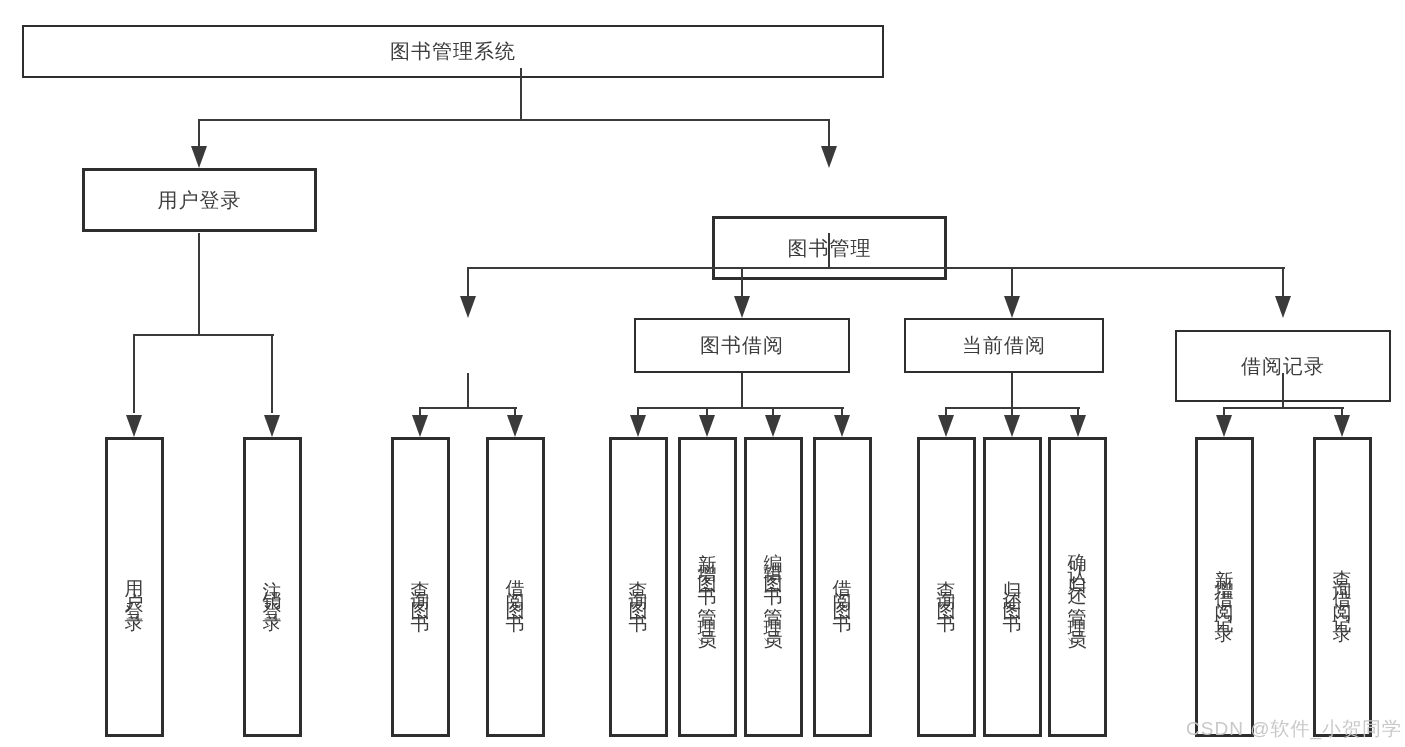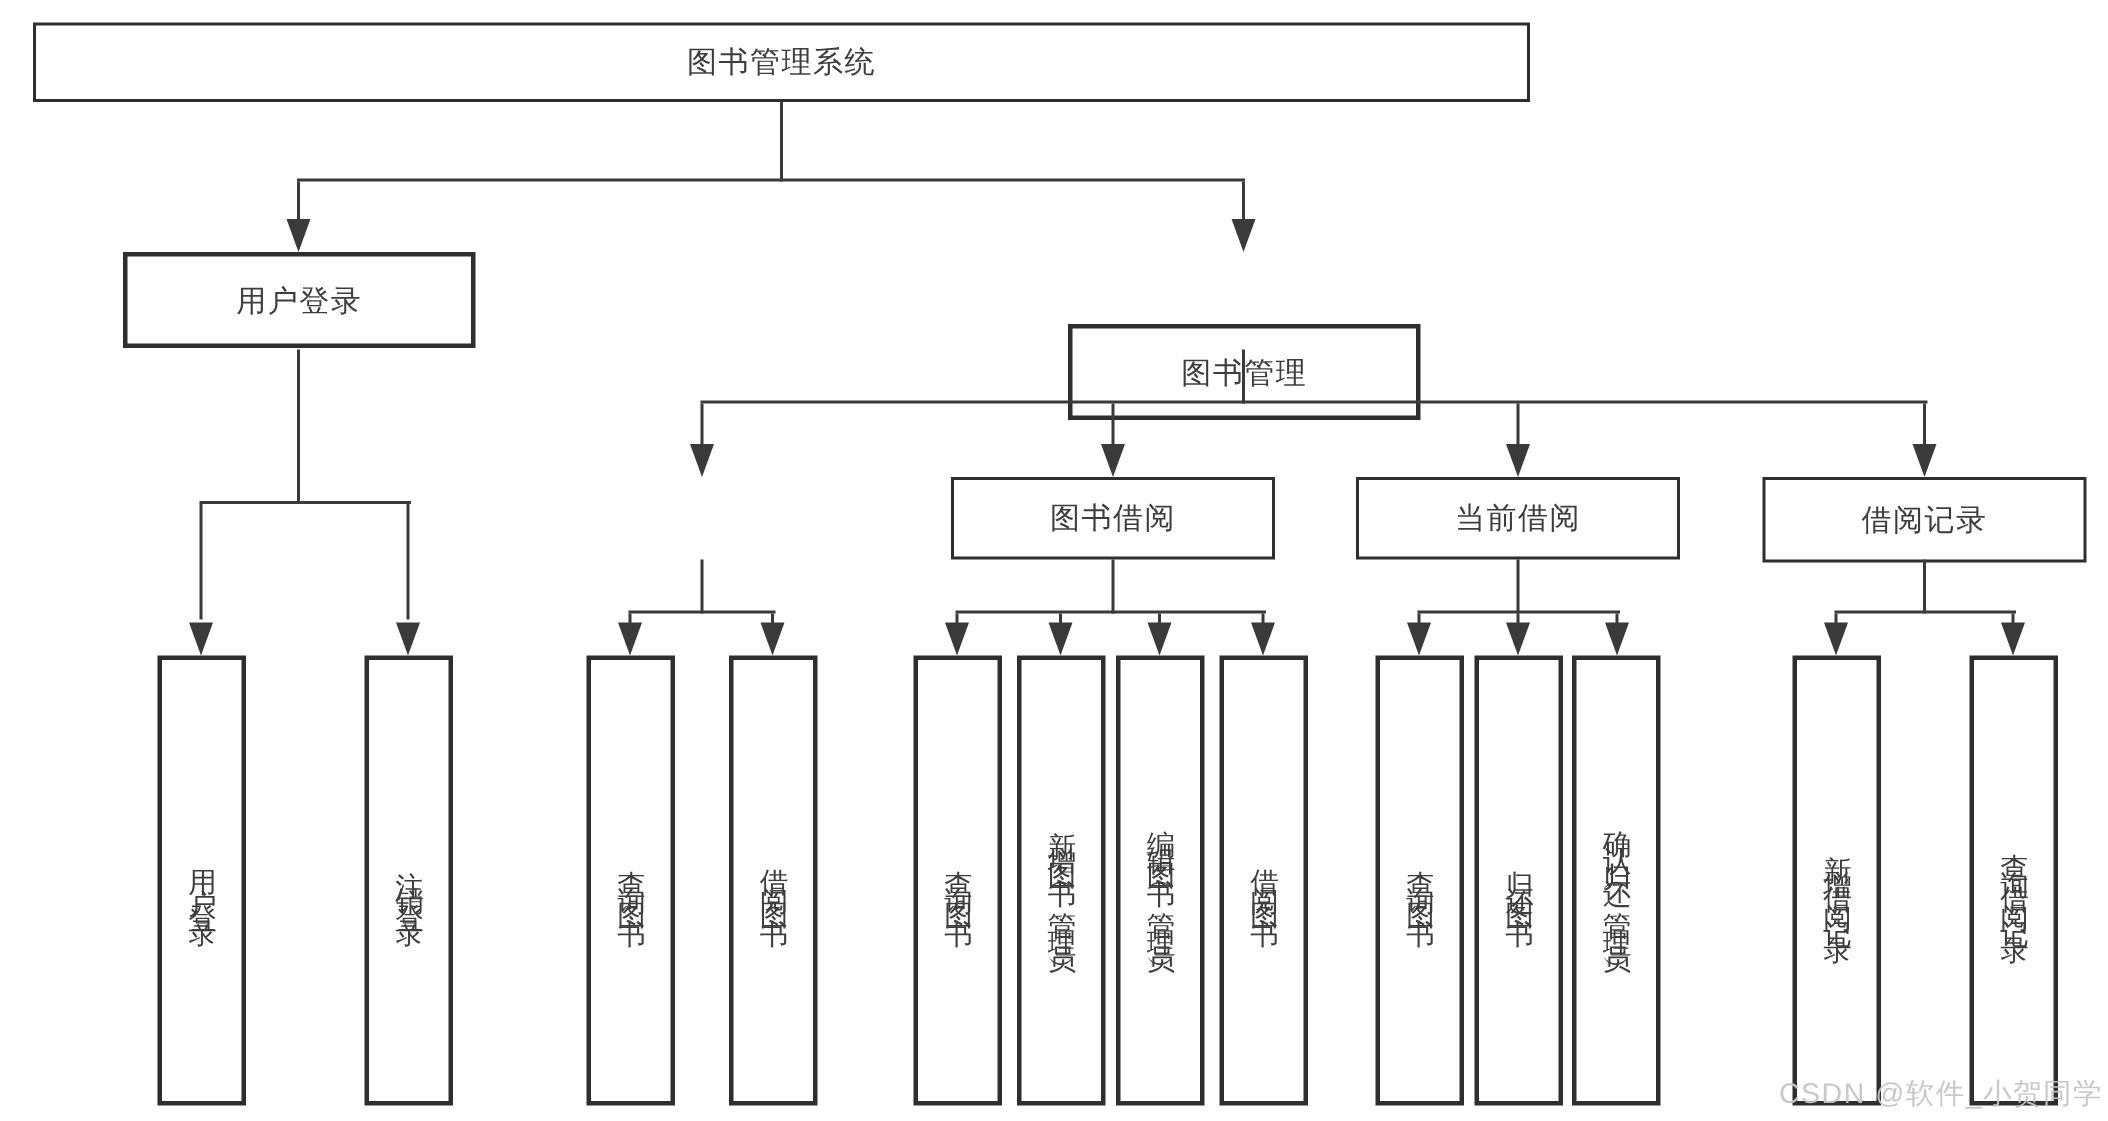--- a/index.html
+++ b/index.html
@@ -26,28 +26,28 @@
   .watermark{
     position:absolute;top:716px;right:3px;z-index:10;
     font-size:19px;letter-spacing:1px;color:rgba(197,197,197,0.95);white-space:nowrap;
   }
 </style>
 </head>
 <body>
 
 <div id="canvas">
 
-  <div class="box" style="left:22px;top:15px;width:998px;height:53px;">图书管理系统</div>
+  <div class="box" style="left:22px;top:25px;width:862px;height:53px;">图书管理系统</div>
 
   <div class="box bold-border" style="left:82px;top:168px;width:235px;height:64px;">用户登录</div>
   <div class="box bold-border" style="left:712px;top:168px;width:235px;height:64px;margin-top:48px;">图书管理</div>
 
   <div class="box" style="left:634px;top:318px;width:216px;height:55px;text-align:center;">图书借阅</div>
-  <div class="box" style="left:904px;top:318px;width:216px;height:55px;">当前借阅</div>
-  <div class="box" style="left:1175px;top:318px;width:216px;height:57px;">借阅记录</div>
+  <div class="box" style="left:904px;top:318px;width:200px;height:55px;">当前借阅</div>
+  <div class="box" style="left:1175px;top:330px;width:216px;height:72px;">借阅记录</div>
 
   <div class="box bold-border leaf" style="left:105px;top:437px;width:59px;height:300px;">用户登录</div>
   <div class="box bold-border leaf" style="left:243px;top:437px;width:59px;height:300px;">注销登录</div>
 
   <div class="box bold-border leaf" style="left:391px;top:437px;width:59px;height:300px;">查询图书</div>
   <div class="box bold-border leaf" style="left:486px;top:437px;width:59px;height:300px;">借阅图书</div>
 
   <div class="box bold-border leaf" style="left:609px;top:437px;width:59px;height:300px;">查询图书</div>
   <div class="box bold-border leaf" style="left:678px;top:437px;width:59px;height:300px;">新增图书（管理员）</div>
   <div class="box bold-border leaf" style="left:744px;top:437px;width:59px;height:300px;">编辑图书（管理员）</div>

